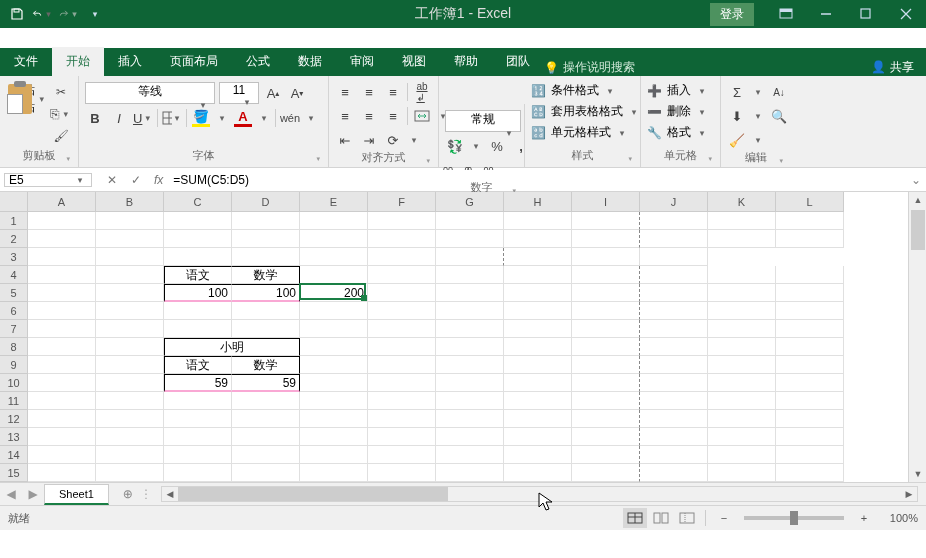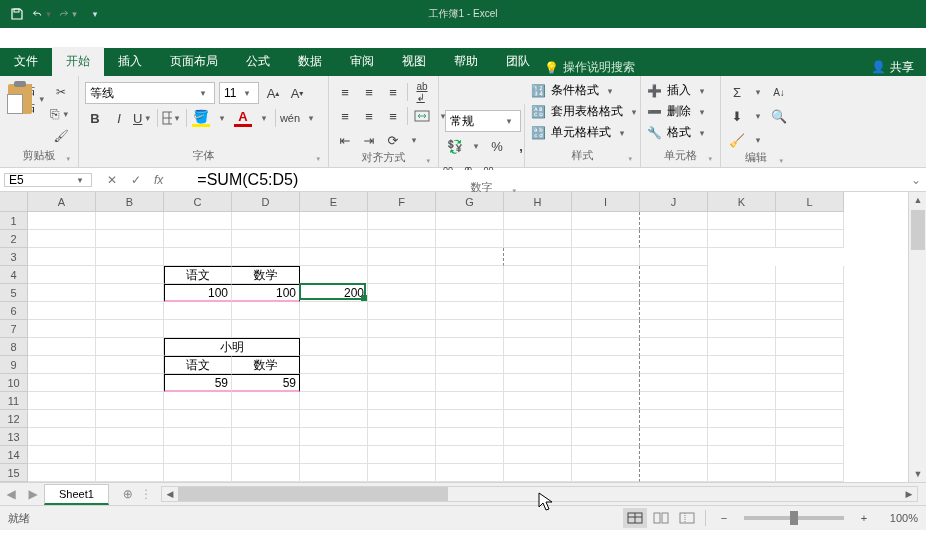--- a/index.html
+++ b/index.html
@@ -1,20 +1,20 @@
 <!DOCTYPE html>
 <html><head>
 <meta charset="utf-8">
 <style>
 *{box-sizing:border-box;margin:0;padding:0;font-family:"Microsoft YaHei",Arial,sans-serif;}
 body{width:926px;height:558px;background:#fff;overflow:hidden;font-size:12px;}
 .titlebar{height:28px;background:#0e6436;display:flex;align-items:center;color:#fff;position:relative;}
 .qat{display:flex;align-items:center;padding:0 6px;gap:4px;}
 .qat-btn{width:22px;height:22px;display:flex;align-items:center;justify-content:center;color:#fff;cursor:pointer;}
-.title-center{position:absolute;left:50%;transform:translateX(-50%);font-size:10px;color:#ddd;}
+.title-center{position:absolute;left:50%;transform:translateX(-50%);font-size:14px;color:#ddd;}
 .title-right{margin-left:auto;display:flex;align-items:center;height:100%;}
 .login-btn{background:#4d925f;padding:3px 10px;color:#fff;margin-right:12px;}
 .win-btn{width:40px;height:28px;display:flex;align-items:center;justify-content:center;color:#cde;cursor:pointer;}
 .tabbar{height:28px;background:#0e6436;display:flex;align-items:flex-end;color:#fff;margin-top:20px;}
 .tab{padding:6px 14px;font-size:12px;cursor:pointer;}
 .tab.active{background:#f0f0f0;color:#217346;}
 .tabbar-right{margin-left:auto;display:flex;align-items:center;padding-right:12px;gap:14px;}
 .tell-me{display:flex;align-items:center;gap:4px;color:#d0e8d8;}
 .share{color:#fff;}
 .ribbon{height:92px;background:#f0f0f0;border-bottom:1px solid #d4d4d4;display:flex;}
@@ -24,35 +24,35 @@
 .rg-label::after{content:"▾";font-size:7px;position:absolute;right:2px;bottom:2px;color:#999;}
 .paste-big{display:flex;flex-direction:row;align-items:center;width:40px;cursor:pointer;}
 .paste-icon{width:28px;height:32px;position:relative;margin-bottom:2px;}
 .paste-icon .board{width:24px;height:30px;background:#d8a85c;border-radius:2px;position:absolute;left:2px;top:2px;}
 .paste-icon .board::before{content:"";position:absolute;top:-3px;left:6px;width:12px;height:6px;background:#888;border-radius:2px;}
 .paste-icon .doc{position:absolute;width:16px;height:20px;background:#fff;border:1px solid #999;bottom:0;right:0;}
 .mini-col{display:flex;flex-direction:column;gap:2px;}
 .mini-btn{width:22px;height:20px;display:flex;align-items:center;justify-content:center;cursor:pointer;color:#444;}
 .font-group .rg-body{flex-direction:column;gap:4px;}
 .row{display:flex;align-items:center;gap:4px;}
-.combo{background:#fff;border:1px solid #c0c0c0;height:22px;display:flex;align-items:center;padding:0 4px;font-size:12px;}
+.combo{background:#fff;border:1px solid #c0c0c0;height:22px;display:flex;align-items:center;padding:0 4px;font-size:12px;flex-direction:column;}
 .drop{width:14px;text-align:center;color:#666;font-size:9px;}
 .ico{width:20px;height:20px;display:flex;align-items:center;justify-content:center;cursor:pointer;color:#444;font-size:13px;}
 .sep{width:1px;height:18px;background:#ccc;}
 .clr-bar{width:18px;height:3px;display:block;}
 .num-group .rg-body,.align-group .rg-body,.style-group .rg-body,.cells-group .rg-body,.edit-group .rg-body{flex-direction:column;gap:4px;}
 .sty-row{display:flex;align-items:center;gap:4px;font-size:12px;cursor:pointer;white-space:nowrap;}
 .sty-ico{width:16px;height:16px;display:flex;align-items:center;justify-content:center;}
 .namebox-row{height:24px;border-bottom:1px solid #d4d4d4;display:flex;align-items:center;background:#fff;}
 .namebox{width:88px;height:14px;border:1px solid #ccc;margin-left:4px;display:flex;align-items:center;padding:0 4px;background:#fff;}
 .namebox .drop{margin-left:auto;}
 .fx-btns{display:flex;margin-left:8px;}
 .fx-btn{width:24px;height:22px;display:flex;align-items:center;justify-content:center;color:#777;cursor:pointer;}
 .fx-label{font-style:italic;color:#777;margin:0 6px;}
-.formula-input{flex:1;height:20px;border:none;padding:0 4px;font-size:16px;outline:none;margin-left:24px;}
+.formula-input{flex:1;height:20px;border:none;padding:0 4px;font-size:12px;outline:none;}
 .fbar-drop{width:20px;text-align:center;color:#888;}
 .grid-wrap{position:relative;height:290px;display:flex;}
 .corner{width:28px;height:20px;background:#e6e6e6;border-right:1px solid #ccc;border-bottom:1px solid #ccc;}
 .col-headers{display:flex;height:20px;}
 .ch{width:68px;background:#e6e6e6;border-right:1px solid #ccc;border-bottom:1px solid #ccc;display:flex;align-items:center;justify-content:center;color:#555;font-size:11px;}
 .row-headers{display:flex;flex-direction:column;width:28px;}
 .rh{height:18px;background:#e6e6e6;border-right:1px solid #ccc;border-bottom:1px solid #ccc;display:flex;align-items:center;justify-content:center;color:#555;font-size:11px;}
 .cells{position:relative;}
 .cell-row{display:flex;height:18px;}
 .cell{width:68px;height:18px;border-right:1px solid #e0e0e0;border-bottom:1px solid #e0e0e0;display:flex;align-items:center;padding:0 3px;font-size:12px;}
@@ -105,20 +105,44 @@
       </div>
     <div class="qat-btn dashed">
         <svg width="14" height="14" viewBox="0 0 14 14">
           <path d="M9 3l3 3-3 3M12 6H6a3 3 0 00-3 3" fill="none" stroke="#8aa896" stroke-width="1.2"></path>
         </svg>
         <span class="drop dashed">▾</span>
       </div>
     <div class="qat-btn" style="color:#cde;font-size:9px;">▾</div>
   </div>
   <div class="title-center">工作簿1 - Excel</div>
+  <div class="title-right">
+    <div class="login-btn">登录</div>
+    <div class="win-btn">
+        <svg width="14" height="12">
+          <rect x="1" y="1" width="12" height="9" fill="none" stroke="#cde"></rect>
+          <rect x="1" y="1" width="12" height="3" fill="#cde"></rect>
+        </svg>
+      </div>
+    <div class="win-btn">
+        <svg width="12" height="12">
+          <line x1="1" y1="6" x2="11" y2="6" stroke="#cde" stroke-width="1.5"></line>
+        </svg>
+      </div>
+    <div class="win-btn">
+        <svg width="12" height="12">
+          <rect x="1" y="1" width="9" height="9" fill="none" stroke="#cde" stroke-width="1.2"></rect>
+        </svg>
+      </div>
+    <div class="win-btn">
+        <svg width="12" height="12">
+          <path d="M1 1l10 10M11 1L1 11" stroke="#cde" stroke-width="1.3"></path>
+        </svg>
+      </div>
+  </div>
 </div>
 
 <div class="tabbar">
   <div class="tab">文件</div>
   <div class="tab active">开始</div>
   <div class="tab">插入</div>
   <div class="tab">页面布局</div>
   <div class="tab">公式</div>
   <div class="tab">数据</div>
   <div class="tab">审阅</div>

